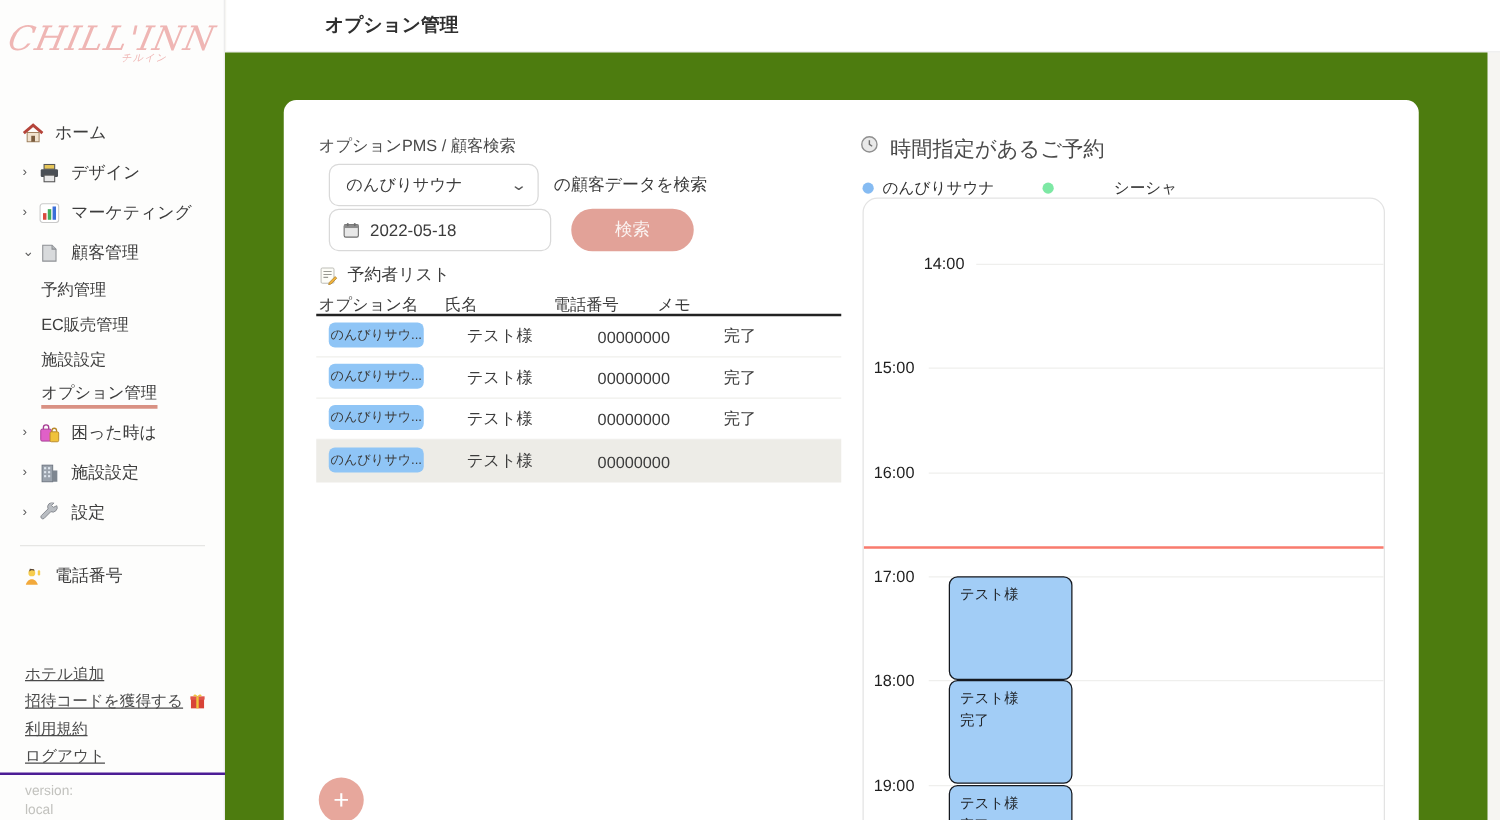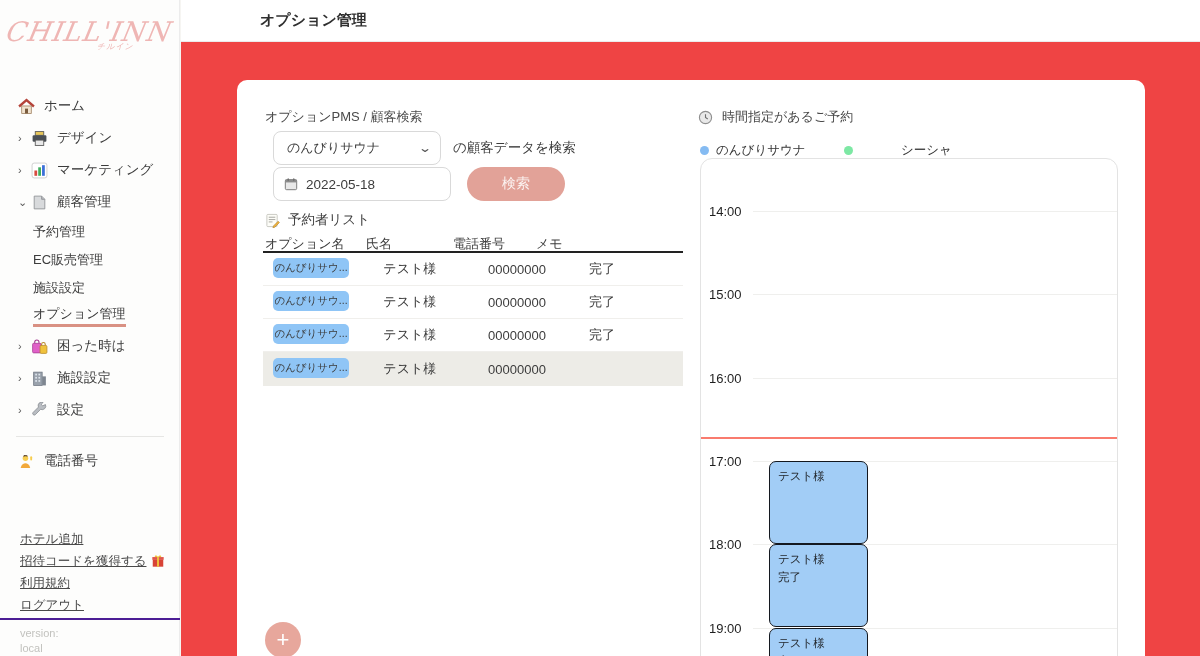--- a/index.html
+++ b/index.html
@@ -29,21 +29,21 @@
   .gift { width:14px; height:14px; margin-left:5px; }
   .version-box { position:absolute; left:0; top:618px; width:180px;
     border-top:2px solid #4c1d95; padding:6px 0 0 20px; font-size:11px; color:#c2c2be; line-height:1.4; }
 
   
   .topbar { position:absolute; left:181px; top:0; width:1019px; height:42px;
     background:#fff; border-bottom:1px solid #ebebeb; display:flex; align-items:center; }
   .topbar-title { margin-left:79px; font-size:15px; font-weight:700; color:#2f2f2f; }
 
   
-  .main { position:absolute; left:181px; top:42px; width:1019px; height:614px; background:#ef4444; }
+  .main { position:absolute; left:171px; top:42px; width:1019px; height:614px; background:#4d7c0f; }
   .card { position:absolute; left:56px; top:38px; width:908px; height:600px;
     background:#fff; border-radius:10px; }
 
   
   .search-title { position:absolute; left:28px; top:28px; font-size:13px; color:#4a4a4a; }
   .select-box { position:absolute; left:36px; top:51px; width:168px; height:34px;
     border:1px solid #d9d9d9; border-radius:8px; background:#fff; display:flex;
     align-items:center; padding:0 10px 0 13px; font-size:13px; color:#3c3c3c; cursor:pointer; }
   .select-box .sel-chev { margin-left:auto; color:#555; font-size:12px; transform:scaleX(1.4); }
   .select-suffix { position:absolute; left:216px; top:59px; font-size:13.5px; color:#3c3c3c; }
@@ -69,22 +69,22 @@
   .c-memo { width:100px; }
   .tr .c-opt { padding-left:10px; }
   .badge { display:inline-block; width:76px; padding:3px 0; border-radius:5px;
     font-size:10.5px; color:#3a3a3a; text-align:center; overflow:hidden; white-space:nowrap; }
 
   .fab { position:absolute; left:28px; top:542px; width:36px; height:36px; border-radius:50%;
     background:#e7a79c; border:none; color:#fff; font-size:22px; line-height:34px;
     text-align:center; cursor:pointer; font-family:inherit; }
 
   
-  .tl-title { position:absolute; left:461px; top:28px; font-size:13px; color:#4a4a4a;
-    display:flex; align-items:center; gap:9px; }
+  .tl-title { position:absolute; left:461px; top:28px; font-size:17px; color:#4a4a4a;
+    display:flex; gap:9px; }
   .legend-item { position:absolute; top:62px; display:flex; align-items:center; gap:7px;
     font-size:12.5px; color:#333; }
   .legend-dot { width:9px; height:9px; border-radius:50%; }
   .cal { position:absolute; left:463px; top:78px; width:418px; height:522px;
     background:#fff; border:1px solid #e3e3e3; border-radius:12px; overflow:hidden; }
   .hour-line { position:absolute; left:52px; right:0; height:1px; background:#efefed; }
   .hour-label { position:absolute; left:8px; width:42px; font-size:13px; color:#1f1f1f;
     transform:translateY(-50%); background:#fff; }
   .now-line { position:absolute; left:0; right:0; height:2px; background:#f97b6e; }
   .event { position:absolute; left:68px; width:99px; height:83px; border:1.5px solid #14181f;
@@ -332,21 +332,21 @@
     </div>
 
     <div class="cal">
       <div class="hour-line" style="top:52px;"></div>
       <div class="hour-line" style="top:135px;"></div>
       <div class="hour-line" style="top:219px;"></div>
       <div class="hour-line" style="top:302px;"></div>
       <div class="hour-line" style="top:385px;"></div>
       <div class="hour-line" style="top:469px;"></div>
 
-      <div class="hour-label" style="top:52px;">14:00</div>
+      <div class="hour-label" style="top:52px;margin-left:40px;">14:00</div>
       <div class="hour-label" style="top:135px;">15:00</div>
       <div class="hour-label" style="top:219px;">16:00</div>
       <div class="hour-label" style="top:302px;">17:00</div>
       <div class="hour-label" style="top:385px;">18:00</div>
       <div class="hour-label" style="top:469px;">19:00</div>
 
       <div class="now-line" style="top: 278px; background: rgb(249, 123, 110);"></div>
 
       <div class="event" style="top: 302px; background: rgb(162, 205, 246);">
         <div>テスト様</div>

